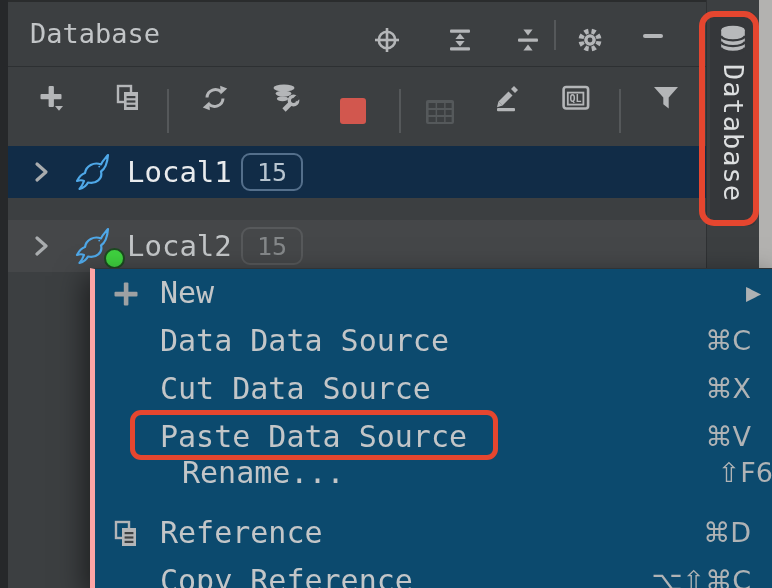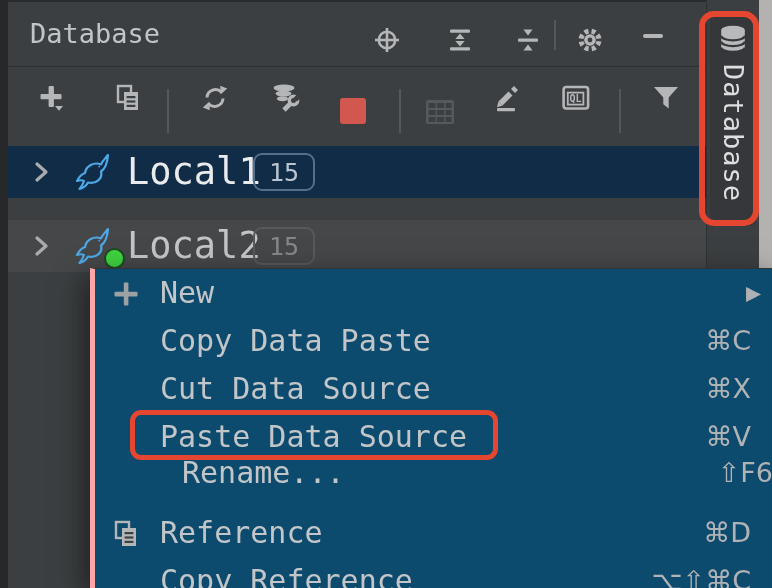--- a/index.html
+++ b/index.html
@@ -22,24 +22,24 @@
   
   .toolbar{left:8px;top:67px;width:698px;height:79px;background:#3c3f41;}
   .tool{top:16px;width:30px;height:30px;}
 
   
   .tree-row{left:8px;width:698px;height:52px;}
   .row-sel{top:146px;background:#112c47;}
   .row-plain{top:198px;background:#454749;margin-top:22px;}
   .chev{left:22px;top:15px;width:22px;height:22px;}
   .dolphin{left:64px;top:4px;width:44px;height:44px;position:absolute;}
-  .tree-label{position:absolute;left:119px;top:0;height:52px;line-height:52px;font-size:37px;}
+  .tree-label{position:absolute;left:119px;top:0;height:52px;line-height:52px;font-size:29px;}
   .lbl-sel{color:#e9ebed;}
   .lbl-plain{color:#c3c6c8;}
-  .badge{position:absolute;left:245px;top:7px;width:58px;height:34px;line-height:36px;text-align:center;
+  .badge{position:absolute;left:233px;top:7px;width:58px;height:34px;line-height:36px;text-align:center;
          font-size:25px;border-radius:9px;border:2px solid;}
   .badge-sel{color:#b8c5d0;border-color:#546f8b;}
   .badge-plain{color:#85888a;border-color:#57595b;}
   .conn-dot{position:absolute;left:96px;top:28px;width:17px;height:17px;border-radius:50%;
             background:#3fd23f;border:2px solid #1d4a21;}
 
   
   .stripe{left:706px;top:0;width:52px;height:268px;background:#3c3f41;border-left:1px solid #2f3133;}
   .stripe-tab{position:absolute;left:3px;top:12px;width:46px;height:214px;background:#35373a;border-radius:6px;}
   .stripe-ic{position:absolute;left:6px;top:11px;width:34px;height:34px;}
@@ -245,21 +245,21 @@
         <svg width="30" height="30" viewBox="0 0 30 30" fill="#9ea1a3">
           <rect x="12.8" y="3.5" width="4.6" height="23" rx="1"></rect>
           <rect x="3.5" y="12.8" width="23" height="4.6" rx="1"></rect>
         </svg>
       </span>
       <span class="mi-label">New</span>
       <span class="mi-arrow">▶</span>
     </div>
 
     <div class="mi" style="top:48px;">
-      <span class="mi-label">Copy Data Paste</span>
+      <span class="mi-label">Data Data Source</span>
       <span class="mi-sc">⌘C</span>
     </div>
 
     <div class="mi" style="top:144px;">
       <span class="mi-label">Paste Data Source</span>
       <span class="mi-sc">⌘V</span>
     </div>
 
     <div class="mi" style="top:96px;">
       <span class="mi-label">Cut Data Source</span>

